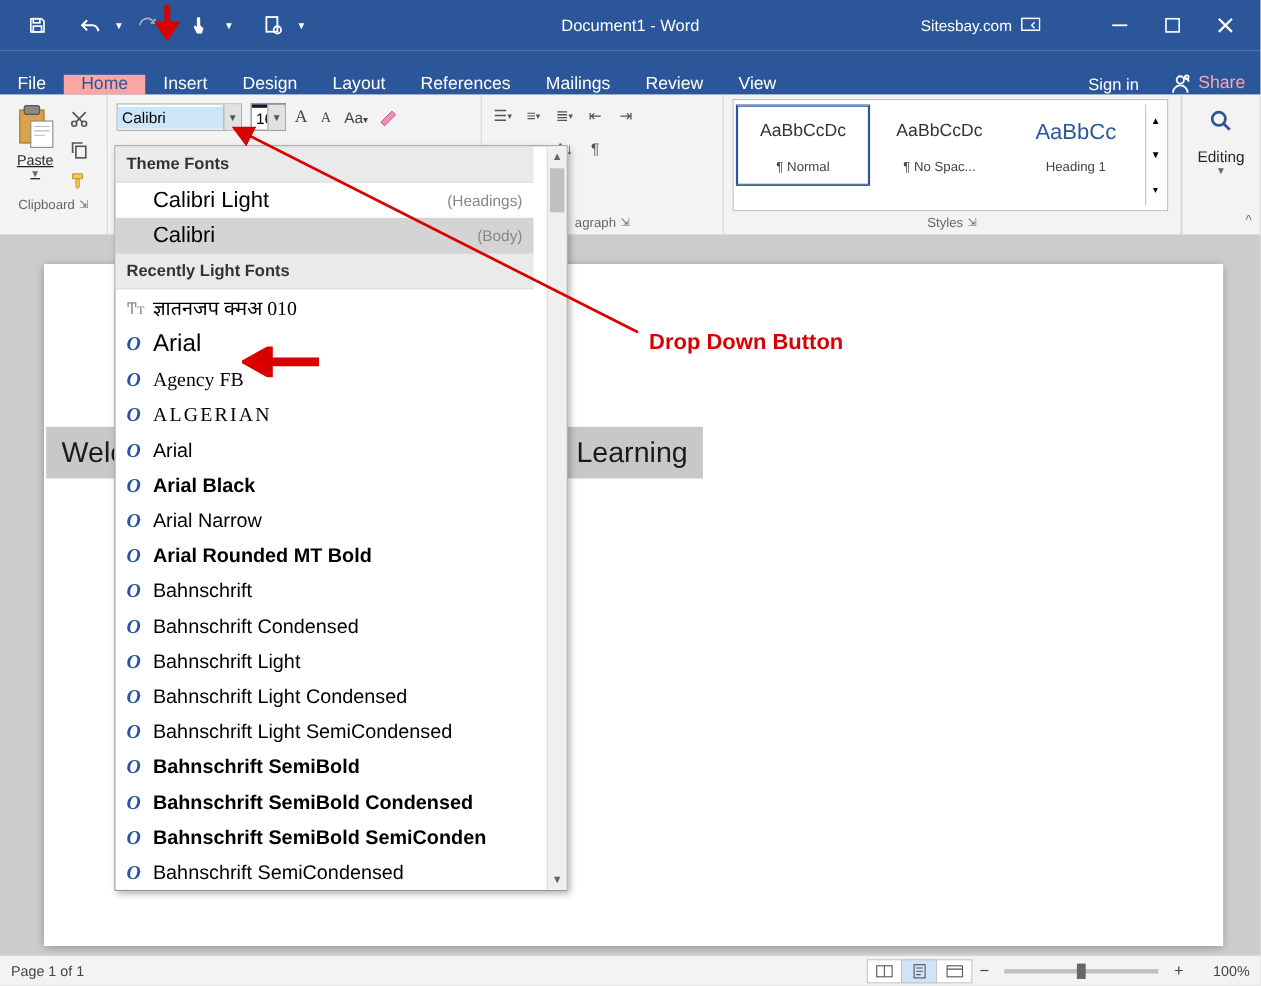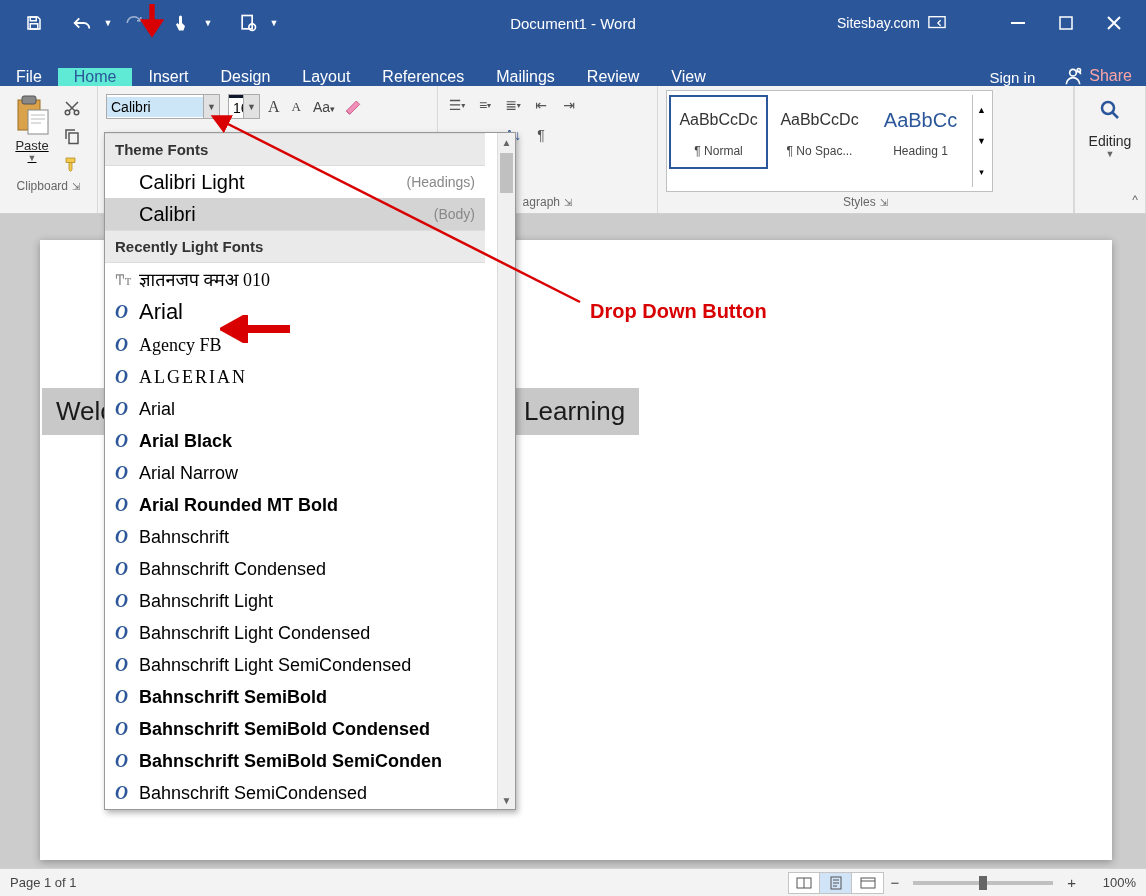--- a/index.html
+++ b/index.html
@@ -12,21 +12,21 @@
 .qat-sep { width: 8px; }
 .doc-title { position: absolute; left: 50%; transform: translateX(-50%); font-size: 15px; color: #fff; }
 .sitesbay { position: absolute; right: 200px; font-size: 14px; color: #fff; display:flex; align-items:center; gap:8px;}
 .winbtns { position: absolute; right: 8px; display:flex; gap:0; }
 .winbtn { width: 48px; height: 32px; display:flex; align-items:center; justify-content:center; color:#fff; font-size:14px; cursor:pointer; }
 .red-arrow-down { position:absolute; left:140px; top:4px; width:24px; height:36px; z-index:50; pointer-events:none;}
 
 
 .tabstrip { height: 40px; background: #2b579a; display:flex; align-items:flex-end; }
 .tab { padding: 0 16px; display:flex; align-items:center; color:#fff; font-size:16px; cursor:pointer; }
-.tab.active { background:#5eead4; color:#2b579a; }
+.tab.active { background:#fca5a5; color:#2b579a; }
 .tellme { flex: 0 0 auto; display:flex; align-items:center; color:#a8bde0; font-size:15px; padding:0 12px; gap:6px; cursor:text; }
 .spacer { flex:1; }
 .signin { color:#fff; font-size:15px; display:flex; align-items:center; padding:0 14px; cursor:pointer;}
 .share { color:#fca5a5; font-size:16px; display:flex; align-items:center; padding:0 14px; gap:6px; cursor:pointer;}
 
 
 .ribbon { height: 128px; background:#f3f3f3; border-bottom:1px solid #d0d0d0; display:flex; position:relative;}
 .group { border-right:1px solid #d9d9d9; padding:4px 8px 2px 8px; display:flex; flex-direction:column; position:relative;}
 .group-label { font-size:12px; color:#666; text-align:center; padding:3px 0 2px 0; display:flex; align-items:center; justify-content:center; gap:4px; }
 .group-top { flex:1; display:flex; }
@@ -51,21 +51,21 @@
 .shrink { font-size:13px; color:#444; padding:0 4px; cursor:pointer;}
 .case { font-size:14px; color:#444; padding:0 4px; cursor:pointer;}
 .clearfmt { width:22px; height:22px; cursor:pointer; }
 
 .para-group { width:220px; }
 .para-row { display:flex; gap:6px; padding:4px 0; }
 .pbtn { width:22px; height:22px; color:#555; display:flex; align-items:center; justify-content:center; font-size:14px; cursor:pointer;}
 
 .styles-group { flex:1; }
 .styles-gallery { display:flex; gap:2px; padding:4px 2px; border:1px solid #c0c0c0; background:#fff; }
-.style-item { width:99px; height:74px; border:1px solid transparent; padding:4px; cursor:pointer; }
+.style-item { width:122px; height:74px; border:1px solid transparent; padding:4px; cursor:pointer; }
 .style-item.sel { border:1px solid #2b579a; box-shadow:inset 0 0 0 1px #2b579a; }
 .style-preview { font-size:16px; color:#333; height:40px; display:flex; align-items:center; justify-content:center; overflow:hidden; white-space:nowrap;}
 .style-name { font-size:12px; color:#444; text-align:center; margin-top:4px; white-space:nowrap; overflow:hidden;}
 .styles-more { width:18px; display:flex; flex-direction:column; border-left:1px solid #c0c0c0;}
 .styles-more div { flex:1; display:flex; align-items:center; justify-content:center; font-size:9px; cursor:pointer;}
 
 .editing-group { width:72px; border-left:1px solid #d9d9d9;}
 .editing-btn { text-align:center; padding:8px 0; cursor:pointer;}
 .editing-icon { font-size:20px; color:#2b579a;}
 .editing-label { font-size:14px; color:#2a2a2a; margin-top:6px;}

